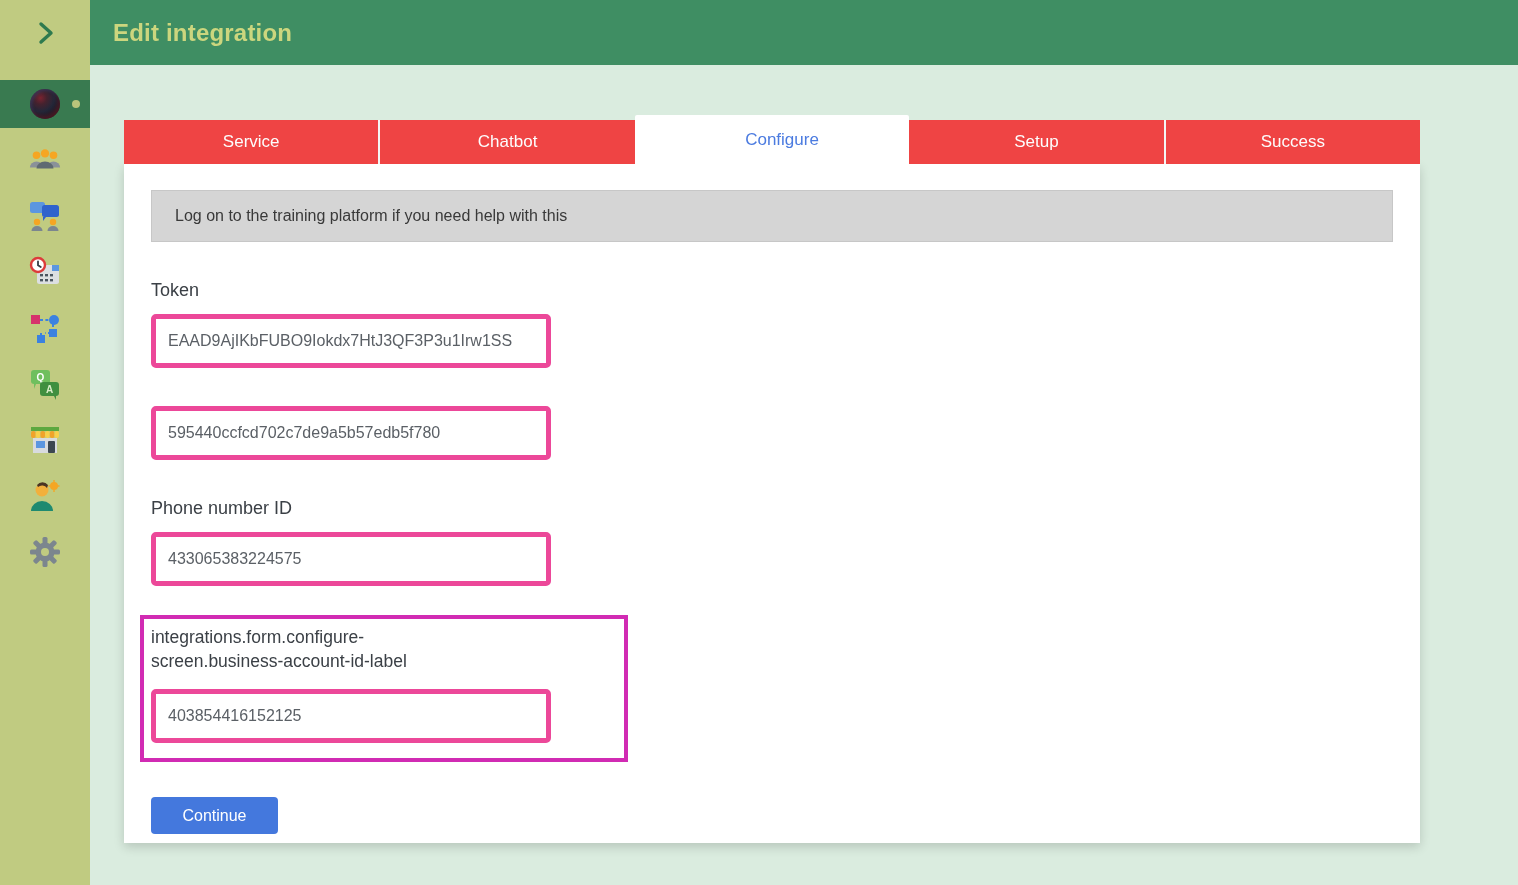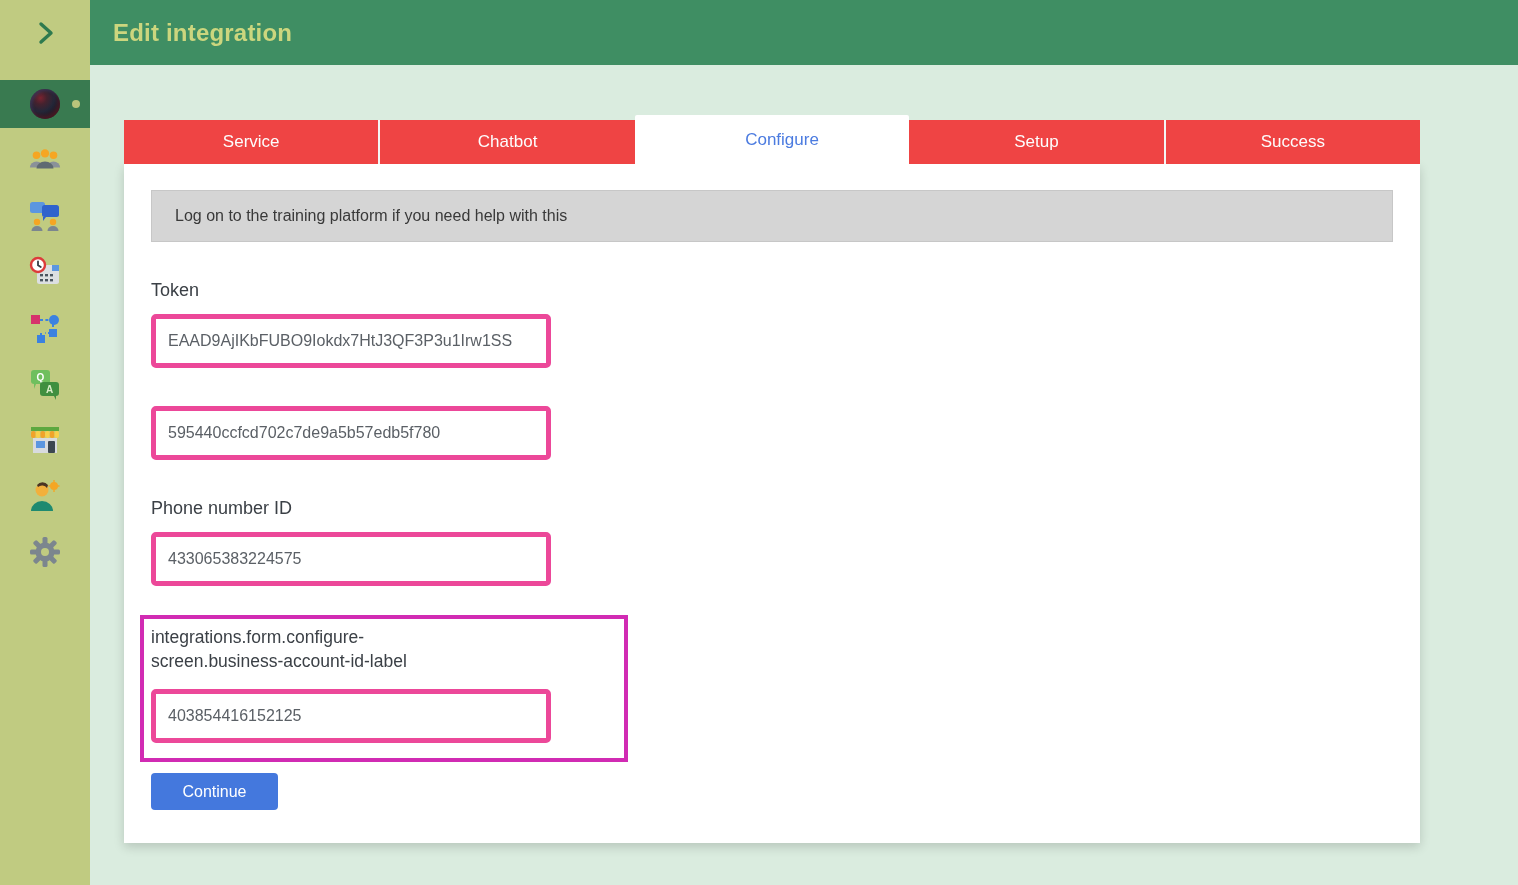--- a/index.html
+++ b/index.html
@@ -46,21 +46,21 @@
   .field { margin-top: 38px; }
   .field-label { font-size: 18px; color: #3b4046; margin-bottom: 13px; }
   .text-input { width: 400px; height: 54px; border: 5px solid #ec4899; border-radius: 5px;
                 padding: 0 12px; font-size: 16px; color: #5b6066; background: #fff; outline: none;
                 font-family: "Liberation Sans", sans-serif; }
 
   .highlight-box { margin-top: 29px; margin-left: -11px; width: 488px;
                    border: 4px solid #d12bb3; padding: 6px 0 15px 7px; }
   .highlight-box .field-label { width: 340px; line-height: 24px; font-size: 17.5px; margin-bottom: 16px; }
 
-  .continue-btn { display: block; margin-top: 11px; width: 127px; height: 37px;
+  .continue-btn { display: block; margin-top: 35px; width: 127px; height: 37px;
                   background: #4478dd; color: #ffffff; font-size: 16px; border: none;
                   border-radius: 4px; cursor: pointer; font-family: "Liberation Sans", sans-serif; }
 </style>
 </head>
 <body>
 
 <div class="app">
 
   <div class="sidebar">
     <div class="sidebar-top">

